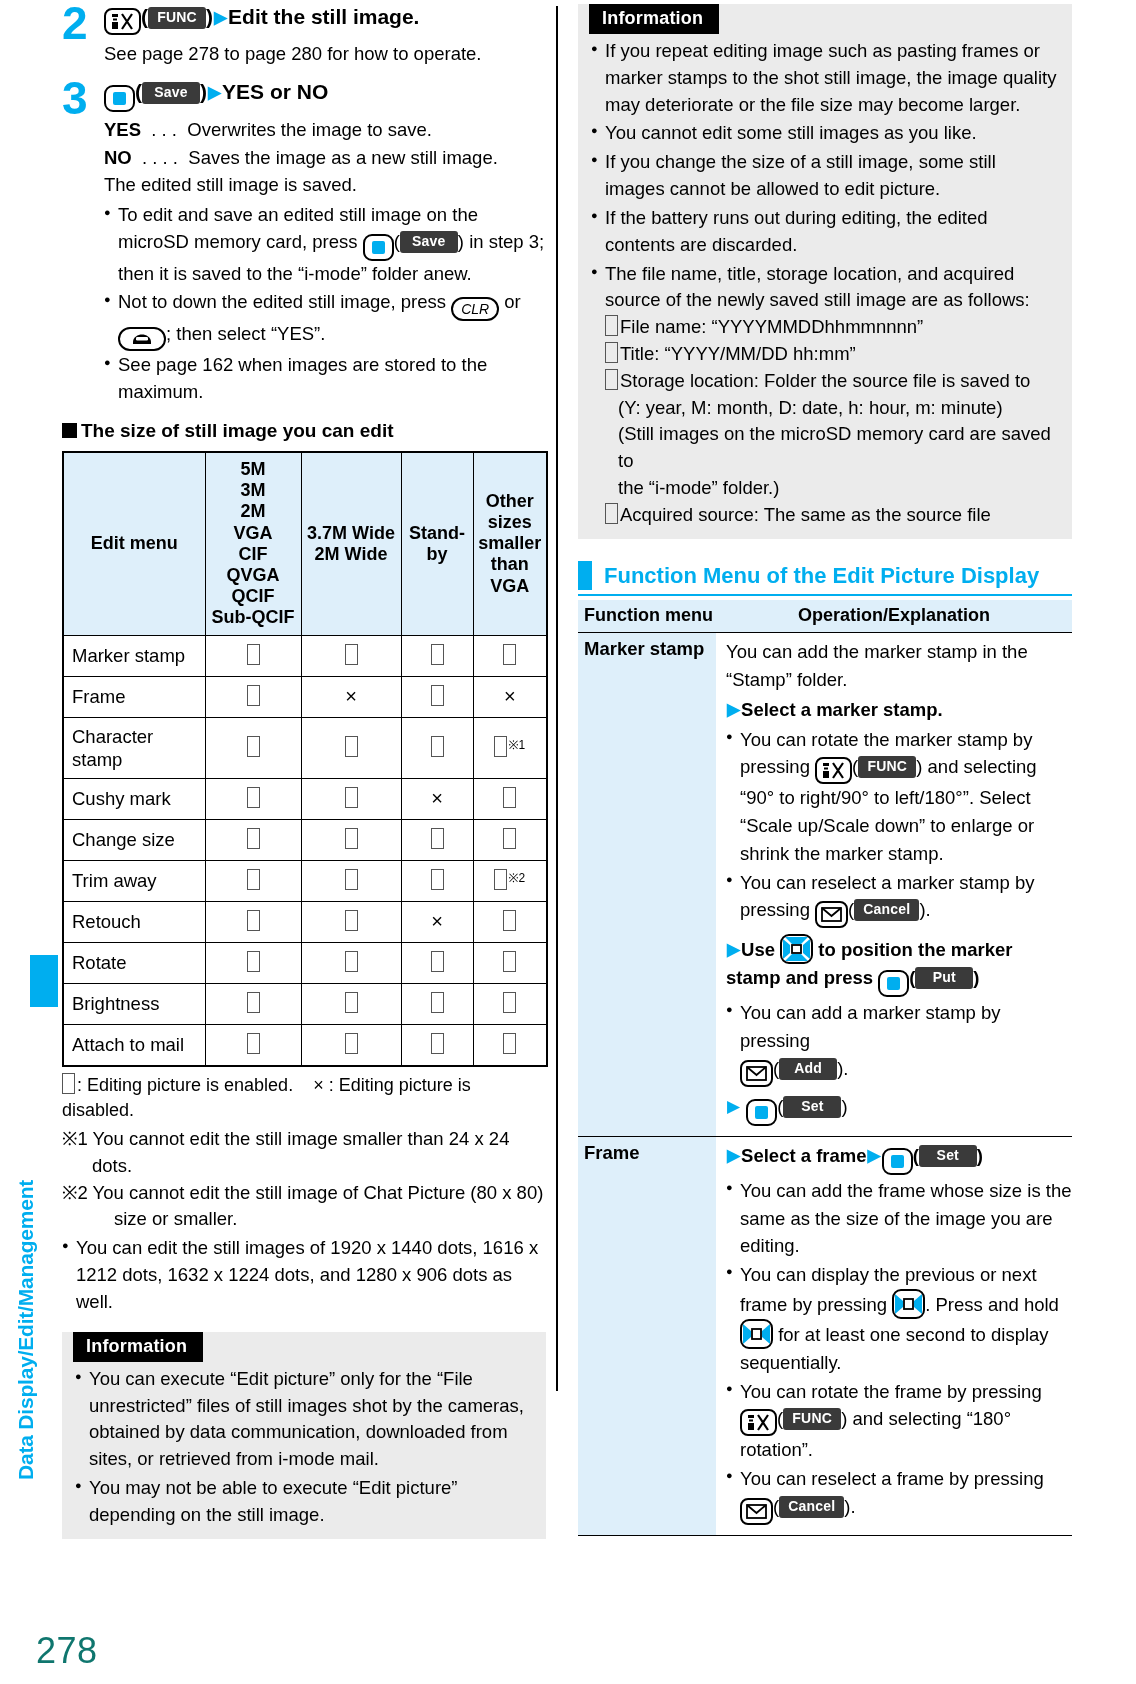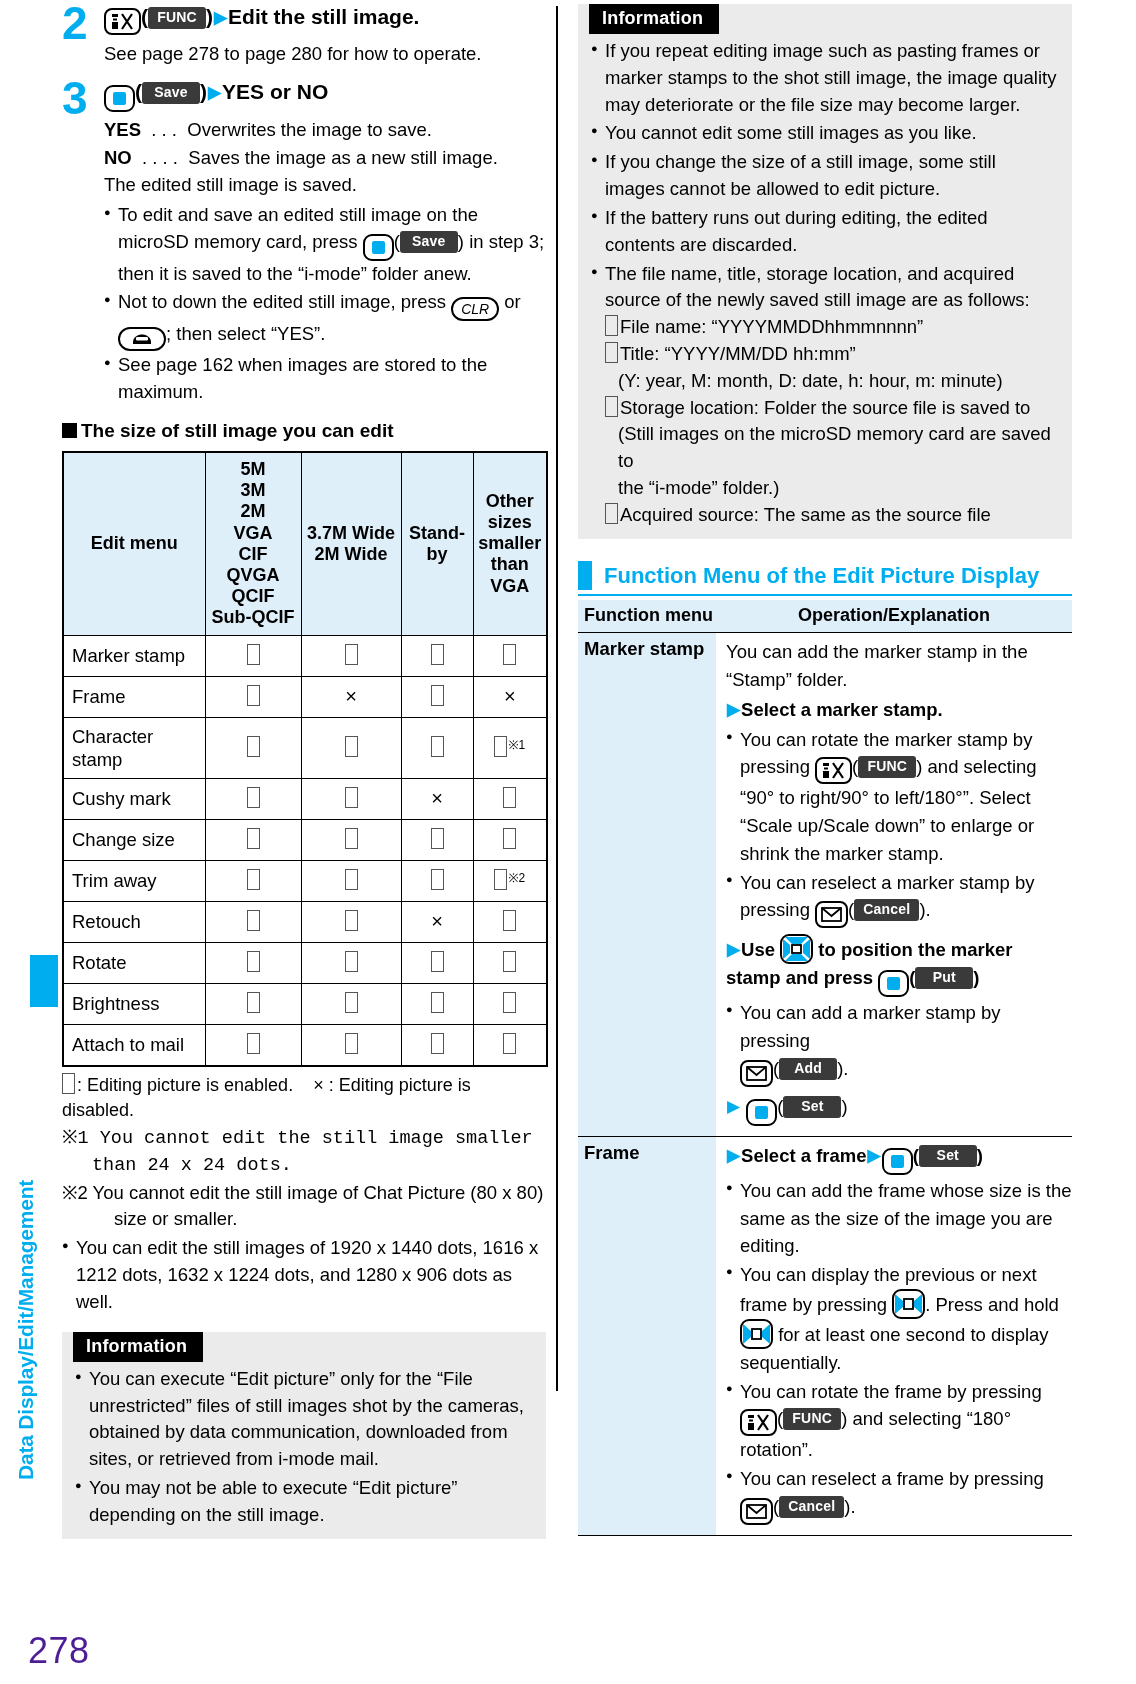--- a/index.html
+++ b/index.html
@@ -28,22 +28,22 @@
     font-size:21px;font-weight:bold;
     letter-spacing:-0.2px;
     white-space:nowrap;
     direction:ltr;
   }
   .side-text-inner{
     position:absolute;left:-470px;top:0;width:470px;
     text-align:left;
   }
   .page-num{
-    position:absolute;left:28px;bottom:12px;
-    font-size:36px;font-weight:400;color:#4c1d95;
+    position:absolute;left:36px;bottom:12px;
+    font-size:36px;font-weight:400;color:#0f766e;
     letter-spacing:0.5px;
   }
 
   
   .col-left{position:absolute;left:62px;top:4px;width:484px;}
   .col-right{position:absolute;left:578px;top:4px;width:494px;}
   .col-divider{position:absolute;left:556px;top:6px;width:2px;height:1385px;background:#000;}
 
   
   .step{position:relative;margin-bottom:2px;}
@@ -367,21 +367,21 @@
             <td><span class="mk-box"></span></td>
             <td><span class="mk-box"></span></td>
           </tr>
         </tbody>
     </table>
 
     <div class="legend">
       <span class="mk-box"></span><span>: Editing picture is enabled.</span>
       &nbsp;&nbsp;&nbsp;<span>× : Editing picture is disabled.</span>
     </div>
-    <div class="note hang" style="margin-top:3px;font-family:Liberation Mono, monospace;">※1 You cannot edit the still image smaller than 24 x 24 dots.</div>
+    <div class="note hang" style="margin-top:3px;">※1 You cannot edit the still image smaller than 24 x 24 dots.</div>
     <div class="note hang" style="margin-top:1px;">※2 You cannot edit the still image of Chat Picture (80 x 80)</div>
     <div class="note hang2" style="margin-top:0px;margin-left:22px;">size or smaller.</div>
 
     <ul class="bl" style="margin-top:3px;">
       <li>You can edit the still images of 1920 x 1440 dots, 1616 x 1212 dots, 1632 x 1224 dots, and 1280 x 906 dots as well.</li>
     </ul>
 
     <div class="infobox">
       <div class="title">Information</div>
       <ul class="bl" id="left-info-list">
@@ -399,22 +399,22 @@
       <ul class="bl" id="right-info-list">
           <li>If you repeat editing image such as pasting frames or marker stamps to the shot still image, the image quality may deteriorate or the file size may become larger.</li>
           <li>You cannot edit some still images as you like.</li>
           <li>If you change the size of a still image, some still images cannot be allowed to edit picture.</li>
           <li>If the battery runs out during editing, the edited contents are discarded.</li>
           <li>The file name, title, storage location, and acquired source of the newly saved still image are as follows:</li>
         </ul>
       <div id="right-info-subs">
           <div class="plain "><span class="mk-box" style="margin-right: 2px;"></span>File name: “YYYYMMDDhhmmnnnn”</div>
           <div class="plain "><span class="mk-box" style="margin-right: 2px;"></span>Title: “YYYY/MM/DD hh:mm”</div>
+          <div class="plain "><span class="mk-box" style="margin-right: 2px;"></span>Storage location: Folder the source file is saved to</div>
           <div class="plain i2">(Y: year, M: month, D: date, h: hour, m: minute)</div>
-          <div class="plain "><span class="mk-box" style="margin-right: 2px;"></span>Storage location: Folder the source file is saved to</div>
           <div class="plain i2">(Still images on the microSD memory card are saved to</div>
           <div class="plain i2">the “i-mode” folder.)</div>
           <div class="plain "><span class="mk-box" style="margin-right: 2px;"></span>Acquired source: The same as the source file</div>
         </div>
     </div>
 
     <div class="secbar">
       <div class="tick"></div>
       <div class="txt">Function Menu of the Edit Picture Display</div>
     </div>

